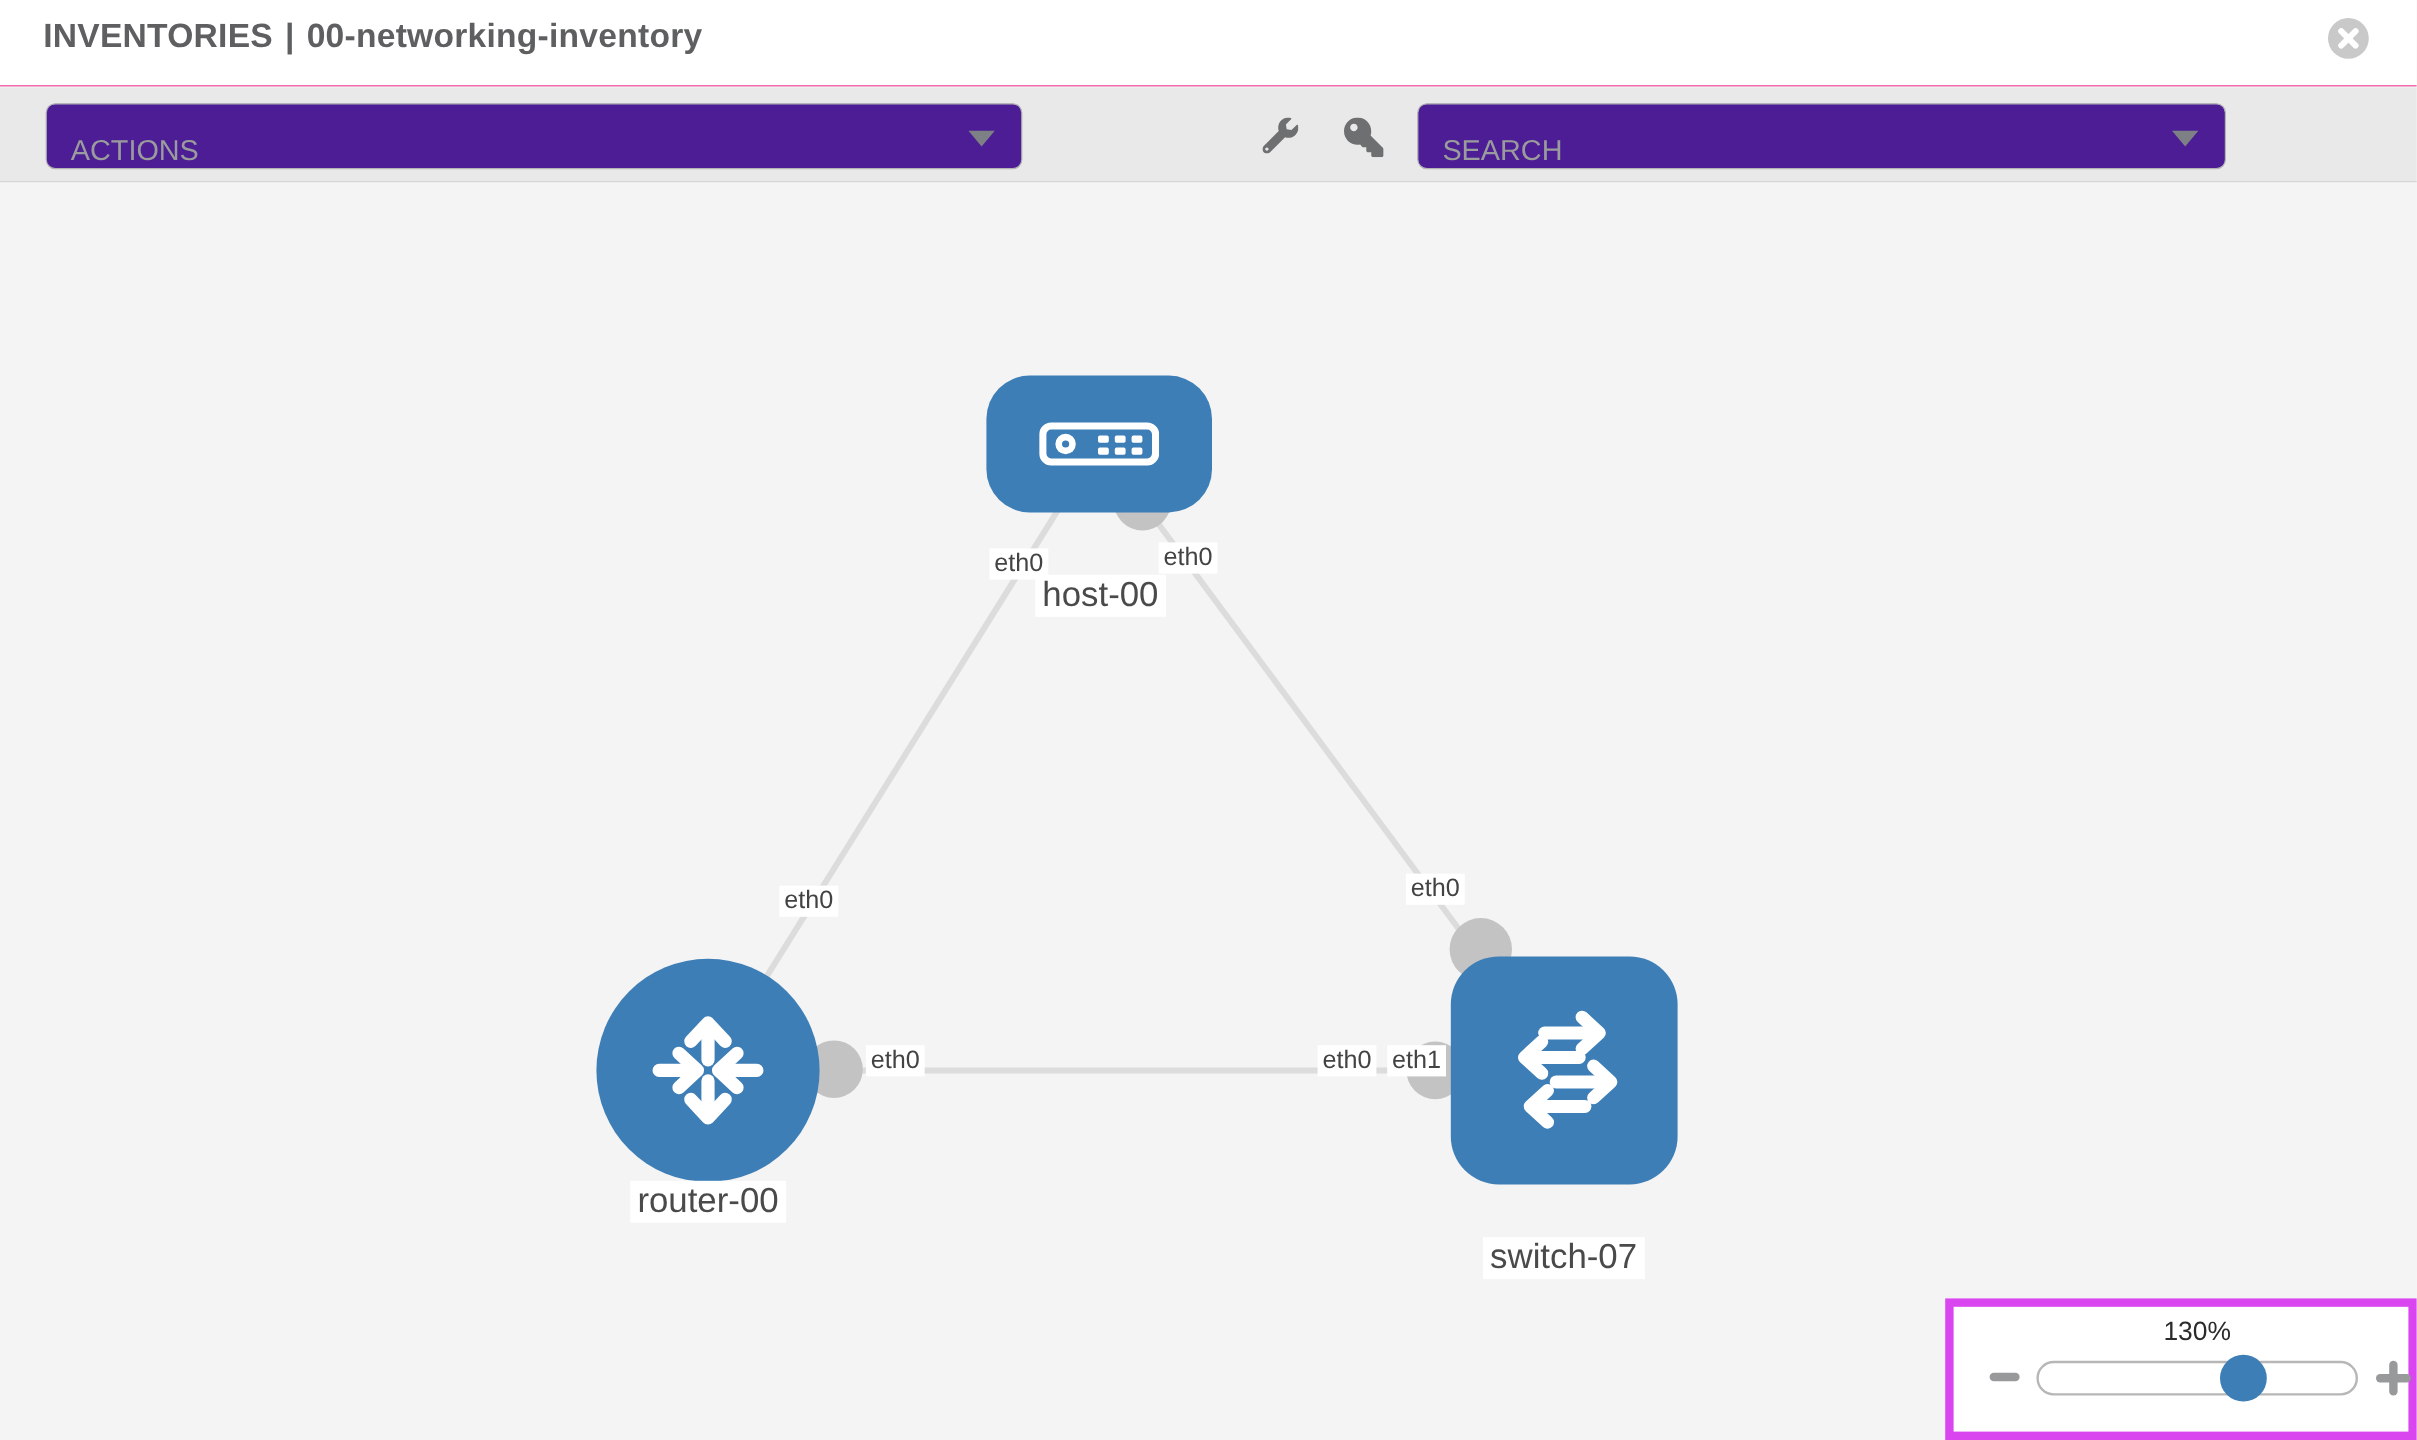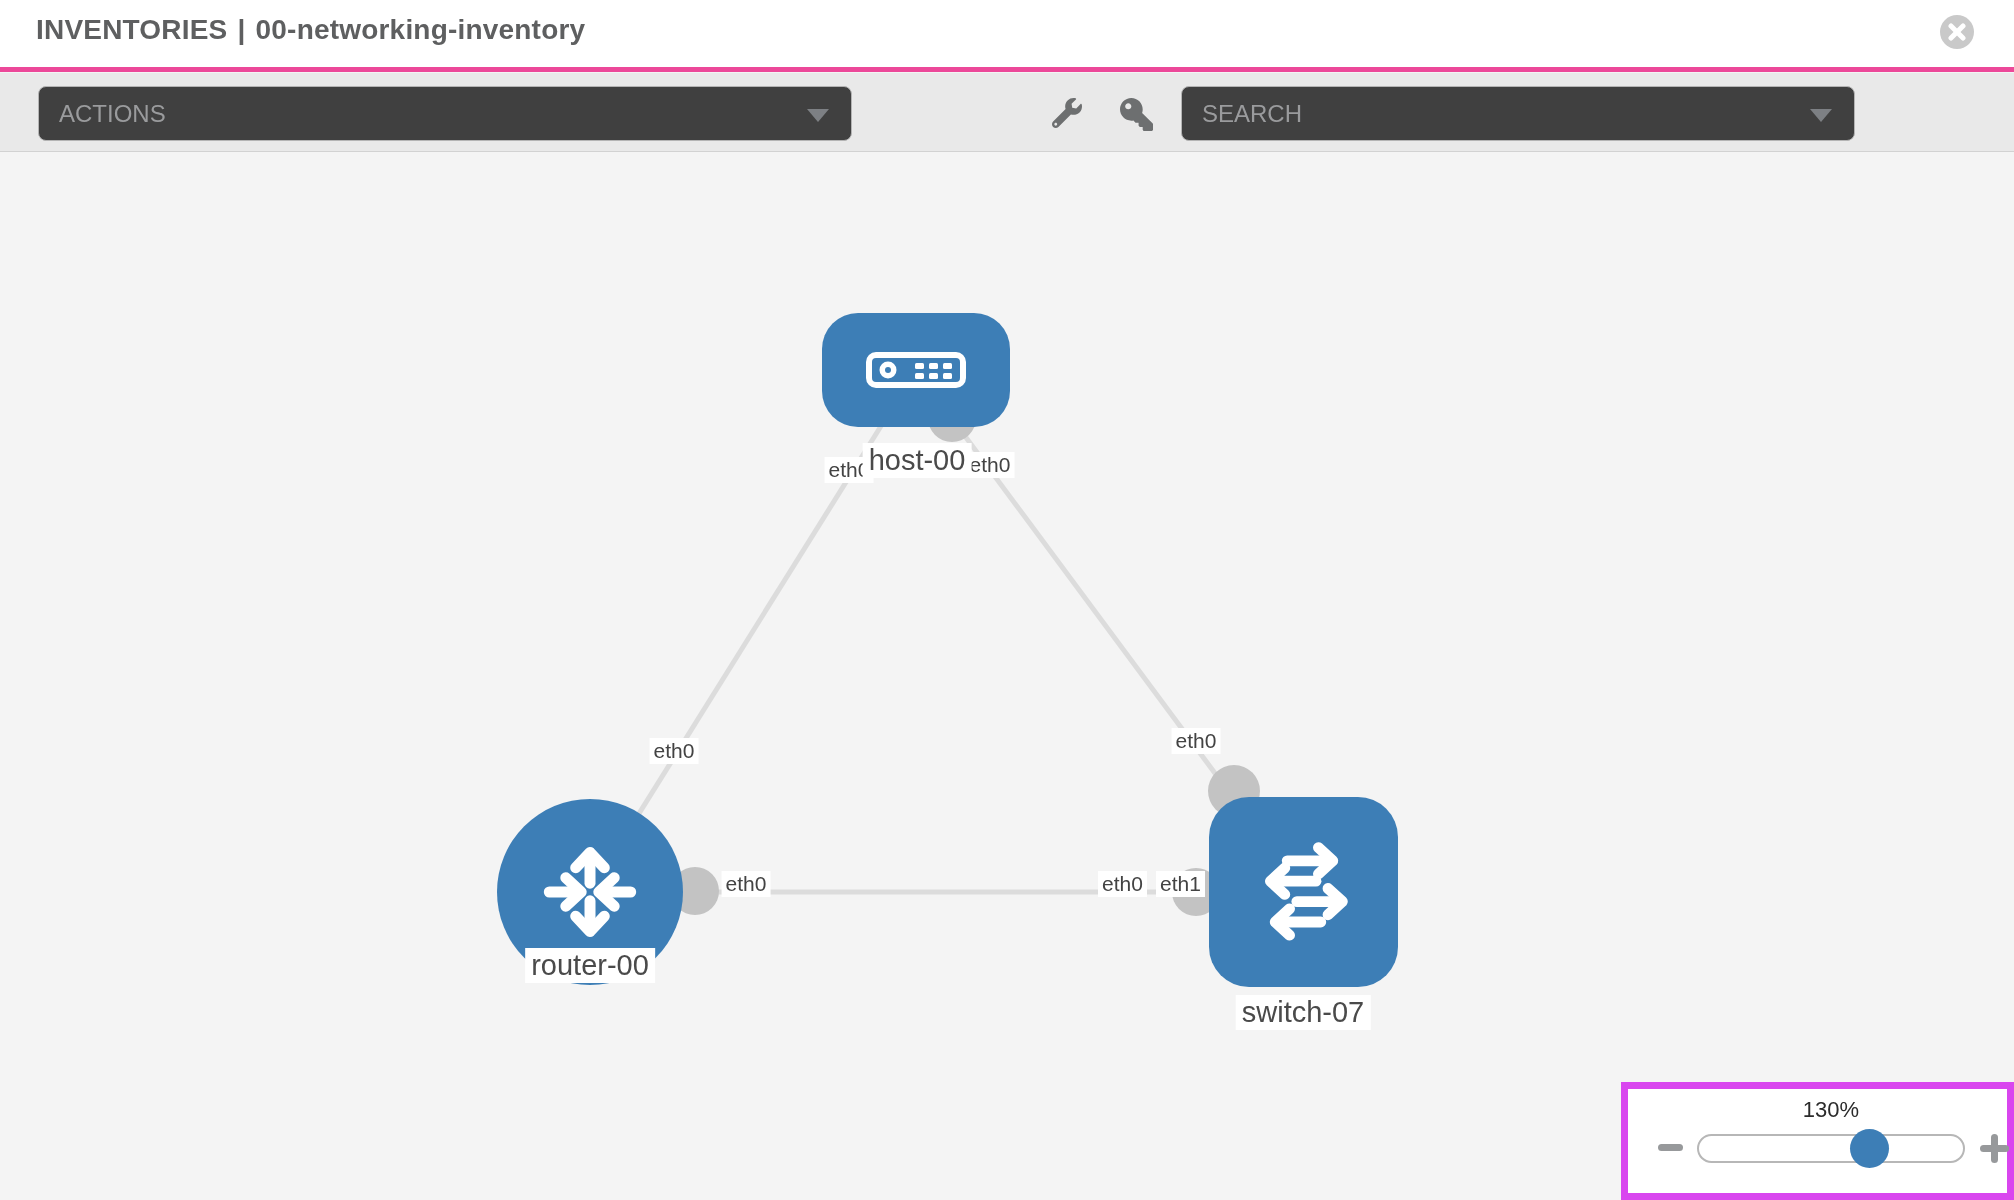--- a/index.html
+++ b/index.html
@@ -1,45 +1,45 @@
 <!DOCTYPE html>
 <html><head>
 <meta charset="utf-8">
 <style>
   html,body{margin:0;padding:0;}
   body{font-family:"Liberation Sans",sans-serif;}
   #page{position:relative;width:2014px;height:1200px;background:#f4f4f4;overflow:hidden;}
 
   
-  #header{position:absolute;left:0;top:0;width:2014px;height:72px;background:#ffffff;border-bottom:5px solid #ec4899;box-sizing:border-box;}
+  #header{position:absolute;left:0;top:0;width:2014px;height:72px;background:#ffffff;border-bottom:1px solid #ec4899;box-sizing:border-box;}
   #title{position:absolute;left:36px;top:14px;font-size:28px;font-weight:bold;color:#5e5f60;letter-spacing:.2px;}
   #title .sep{margin:0 10px;color:#5e5f60;}
   #close-btn{position:absolute;left:1940px;top:15px;width:34px;height:34px;border-radius:50%;background:#c9c9c9;cursor:pointer;}
   #close-btn svg{position:absolute;left:8px;top:8px;}
 
   
   #toolbar{position:absolute;left:0;top:73px;width:2014px;height:79px;background:#e9e9e9;border-bottom:1px solid #d2d2d2;box-sizing:border-box;}
-  .select-box{position:absolute;top:13px;height:55px;background:#404040;border:1px solid #b4b4b4;border-radius:8px;box-sizing:border-box;display:flex;align-items:center;cursor:pointer;}
+  .select-box{position:absolute;top:13px;height:55px;background:#4c1d95;border:1px solid #b4b4b4;border-radius:8px;box-sizing:border-box;display:flex;align-items:flex-end;cursor:pointer;}
   .select-box .sel-text{margin-left:20px;font-size:24px;color:#9a9b9d;}
   .caret{position:absolute;right:22px;top:50%;margin-top:-5px;width:0;height:0;border-left:11px solid transparent;border-right:11px solid transparent;border-top:13px solid #7d8084;}
   #actions-select{left:38px;width:814px;}
   #search-select{left:1181px;width:674px;}
   .tool-icon{position:absolute;top:25px;cursor:pointer;}
   #wrench-icon{left:1052px;}
   #key-icon{left:1120px;}
 
   
   #canvas{position:absolute;left:0;top:152px;width:2014px;height:1048px;background:#f4f4f4;}
   #links-layer{position:absolute;left:0;top:0;z-index:1;}
   .node{position:absolute;z-index:2;background:#3d7eb6;display:flex;align-items:center;justify-content:center;cursor:pointer;}
   #node-host{left:822px;top:161px;width:188px;height:114px;border-radius:36px;}
   #node-router{left:497px;top:647px;width:186px;height:186px;border-radius:50%;}
   #node-switch{left:1209px;top:645px;width:189px;height:190px;border-radius:40px;}
 
-  .node-label{position:absolute;z-index:4;background:#ffffff;color:#4a4a4a;font-size:29px;padding:1px 6px;white-space:nowrap;transform:translateX(-50%);}
+  .node-label{position:absolute;z-index:4;background:#ffffff;color:#4a4a4a;font-size:29px;padding:1px 6px;white-space:nowrap;transform:translateX(-50%);margin-top:36px;}
   .eth-label{position:absolute;z-index:3;background:#ffffff;color:#434343;font-size:21px;padding:1px 4px;white-space:nowrap;}
   .eth-center{transform:translateX(-50%);}
 
   #label-host{left:917px;top:291px;}
   #label-router{left:590px;top:796px;}
   #label-switch{left:1303px;top:843px;}
   #eth-host-left{left:849px;top:305px;}
   #eth-host-right{left:990px;top:300px;}
   #eth-link-hr{left:674px;top:586px;}
   #eth-router-right{left:746px;top:719px;}

